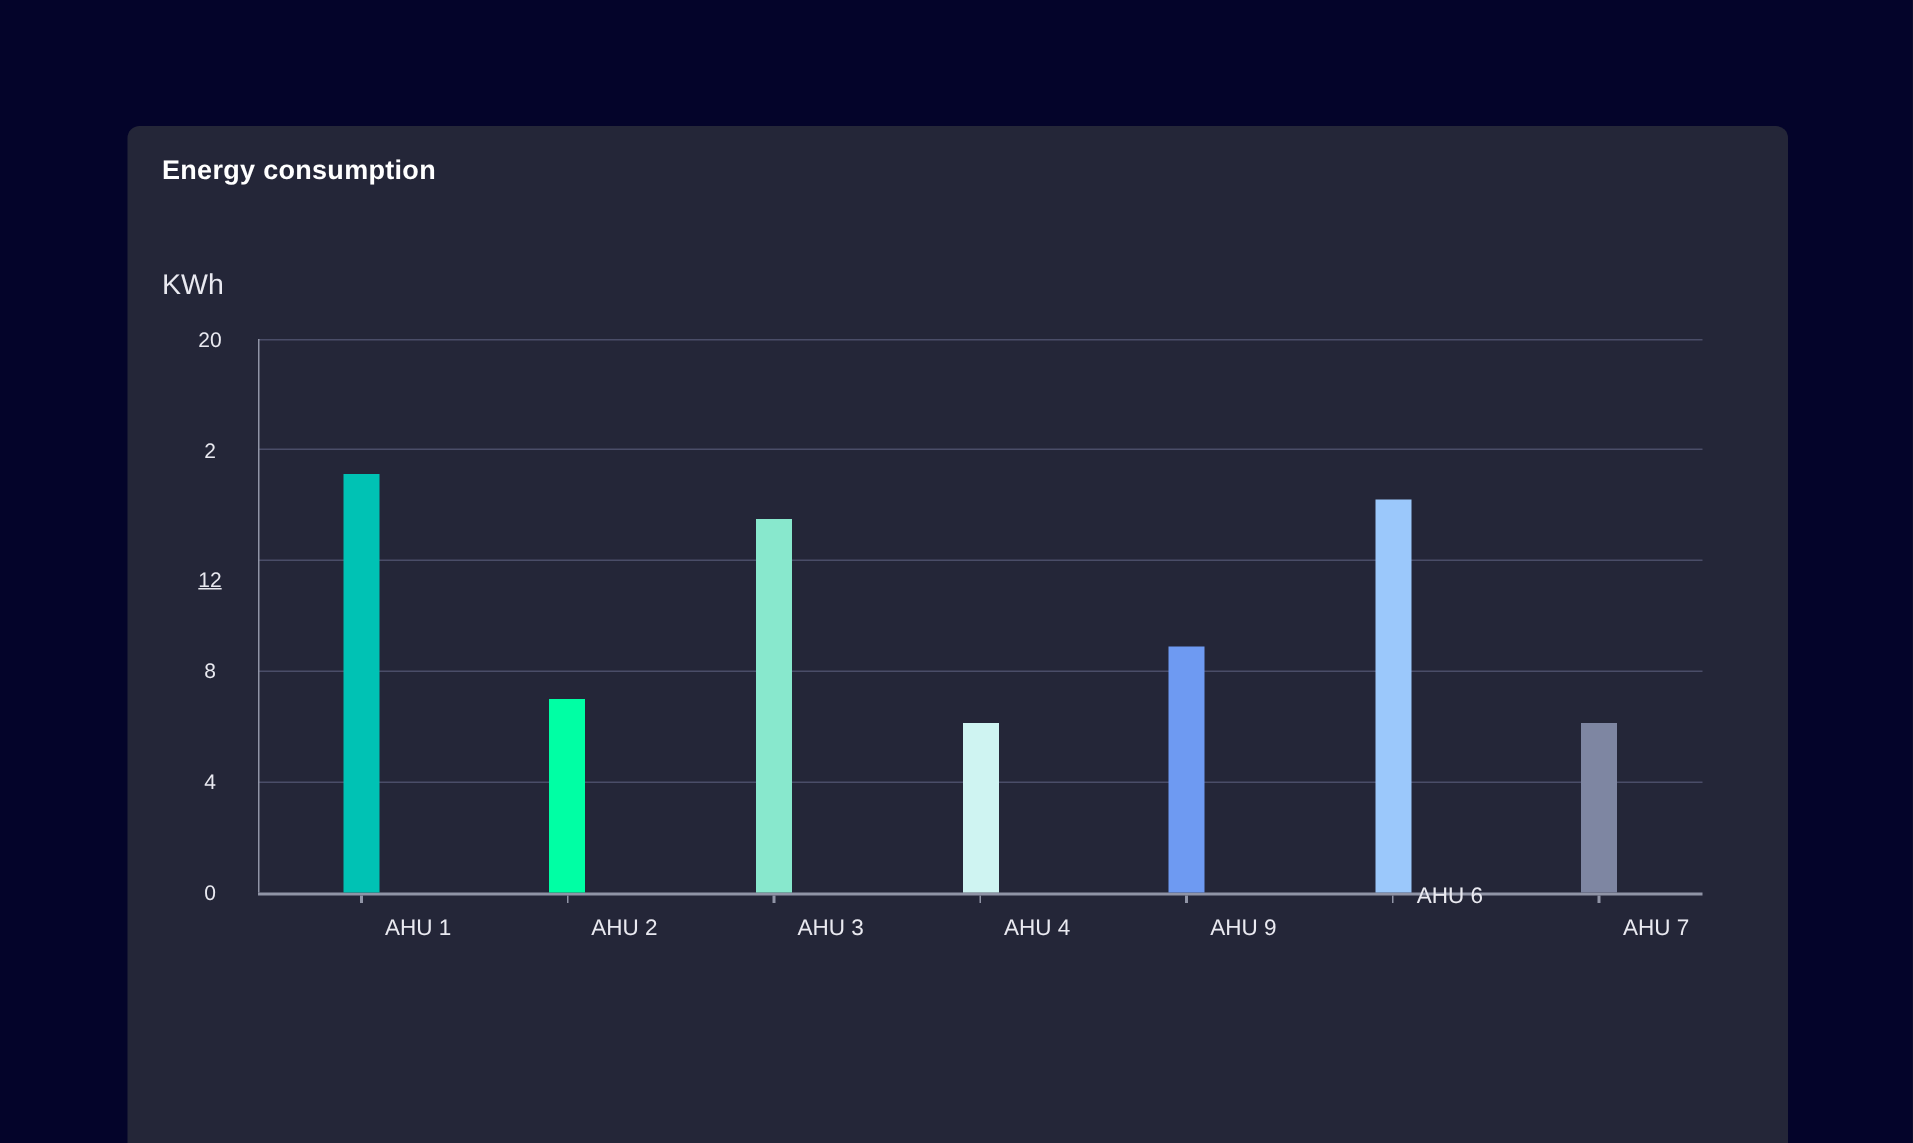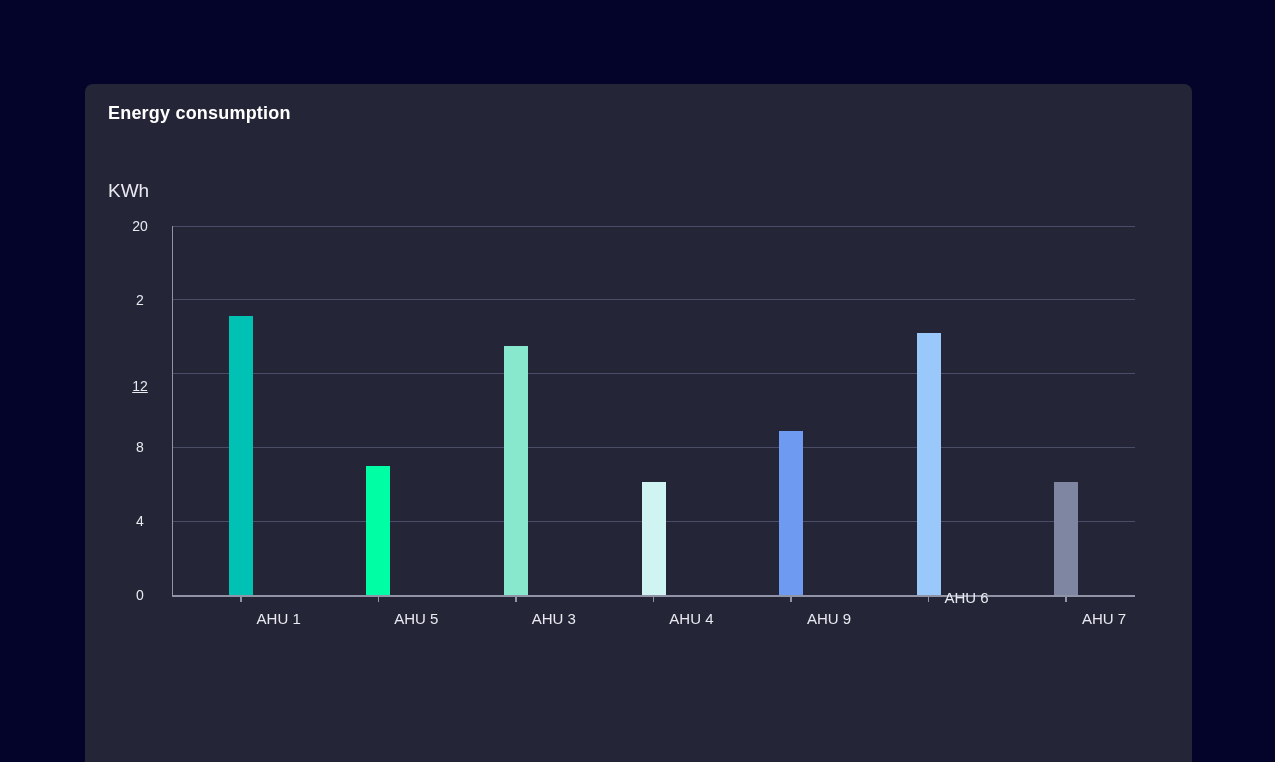--- a/index.html
+++ b/index.html
@@ -106,21 +106,21 @@
       <div class="ytick" style="left: 35px; top: 206.8px;">2</div>
       <div class="gridline" style="left: 87px; top: 141.5px; width: 963px;"></div>
       <div class="ytick" style="left: 35px; top: 133px;">20</div>
       <div class="axis vaxis" style="left: 87px; top: 142px; height: 369px;"></div>
       <div class="axis haxis" style="left: 87px; top: 511px; width: 963px;"></div>
       <div class="bar" style="left: 143.786px; top: 232.405px; height: 278.595px; background: rgb(0, 194, 180);"></div>
       <div class="xtick-mark" style="left: 155.036px; top: 513px;"></div>
       <div class="xtick" style="left: 95.7857px; top: 525px;">AHU 1</div>
       <div class="bar" style="left: 281.357px; top: 381.85px; height: 129.15px; background: rgb(0, 255, 164);"></div>
       <div class="xtick-mark" style="left: 292.607px; top: 513px;"></div>
-      <div class="xtick" style="left: 233.357px; top: 525px;">AHU 5</div>
+      <div class="xtick" style="left: 233.357px; top: 525px;">AHU 2</div>
       <div class="bar" style="left: 418.929px; top: 261.925px; height: 249.075px; background: rgb(136, 232, 205);"></div>
       <div class="xtick-mark" style="left: 430.179px; top: 513px;"></div>
       <div class="xtick" style="left: 370.929px; top: 525px;">AHU 3</div>
       <div class="bar" style="left: 556.5px; top: 398.455px; height: 112.545px; background: rgb(207, 244, 242);"></div>
       <div class="xtick-mark" style="left: 567.75px; top: 513px;"></div>
       <div class="xtick" style="left: 508.5px; top: 525px;">AHU 4</div>
       <div class="bar" style="left: 694.071px; top: 346.795px; height: 164.205px; background: rgb(110, 154, 242);"></div>
       <div class="xtick-mark" style="left: 705.321px; top: 513px;"></div>
       <div class="xtick" style="left: 646.071px; top: 525px;">AHU 9</div>
       <div class="bar" style="left: 831.643px; top: 249.01px; height: 261.99px; background: rgb(155, 200, 251);"></div>

